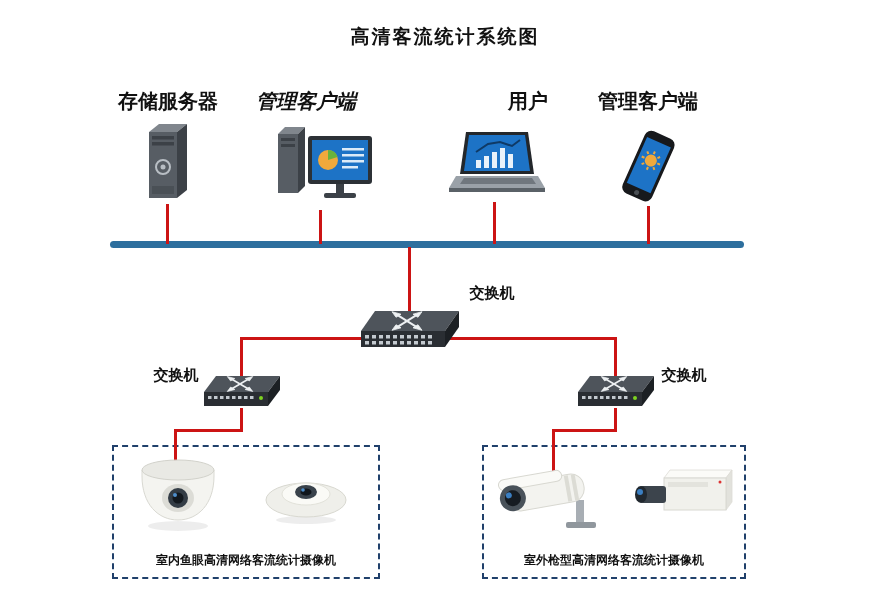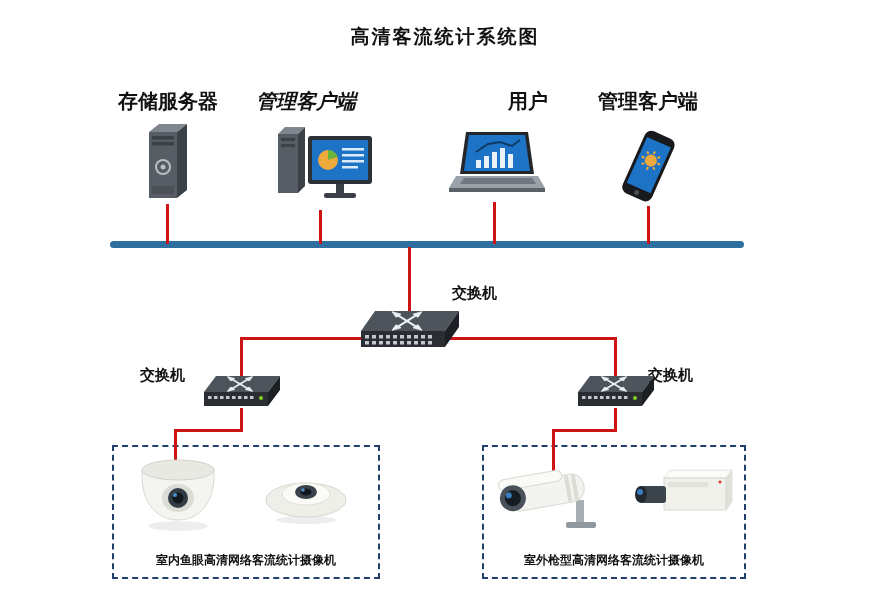--- a/index.html
+++ b/index.html
@@ -10,21 +10,21 @@
   }
   .title{
     position:absolute;left:0;right:0;top:16px;text-align:center;
     font-size:19px;font-weight:bold;letter-spacing:2px;
   }
   .dev-label{
     position:absolute;top:80px;text-align:center;
     font-size:20px;font-weight:bold;
   }
   .sw-label{
-    position:absolute;font-size:15px;font-weight:bold;
+    position:absolute;text-align:center;font-size:15px;font-weight:bold;
   }
   .bus{
     position:absolute;left:110px;top:233px;width:634px;height:7px;
     background:#2d6f9e;border-radius:4px;
   }
   .line{position:absolute;background:#cc1414;}
   .icon{position:absolute;}
   .cam-box{
     position:absolute;box-sizing:border-box;width:268px;height:134px;
     border:2px dashed #20406b;

